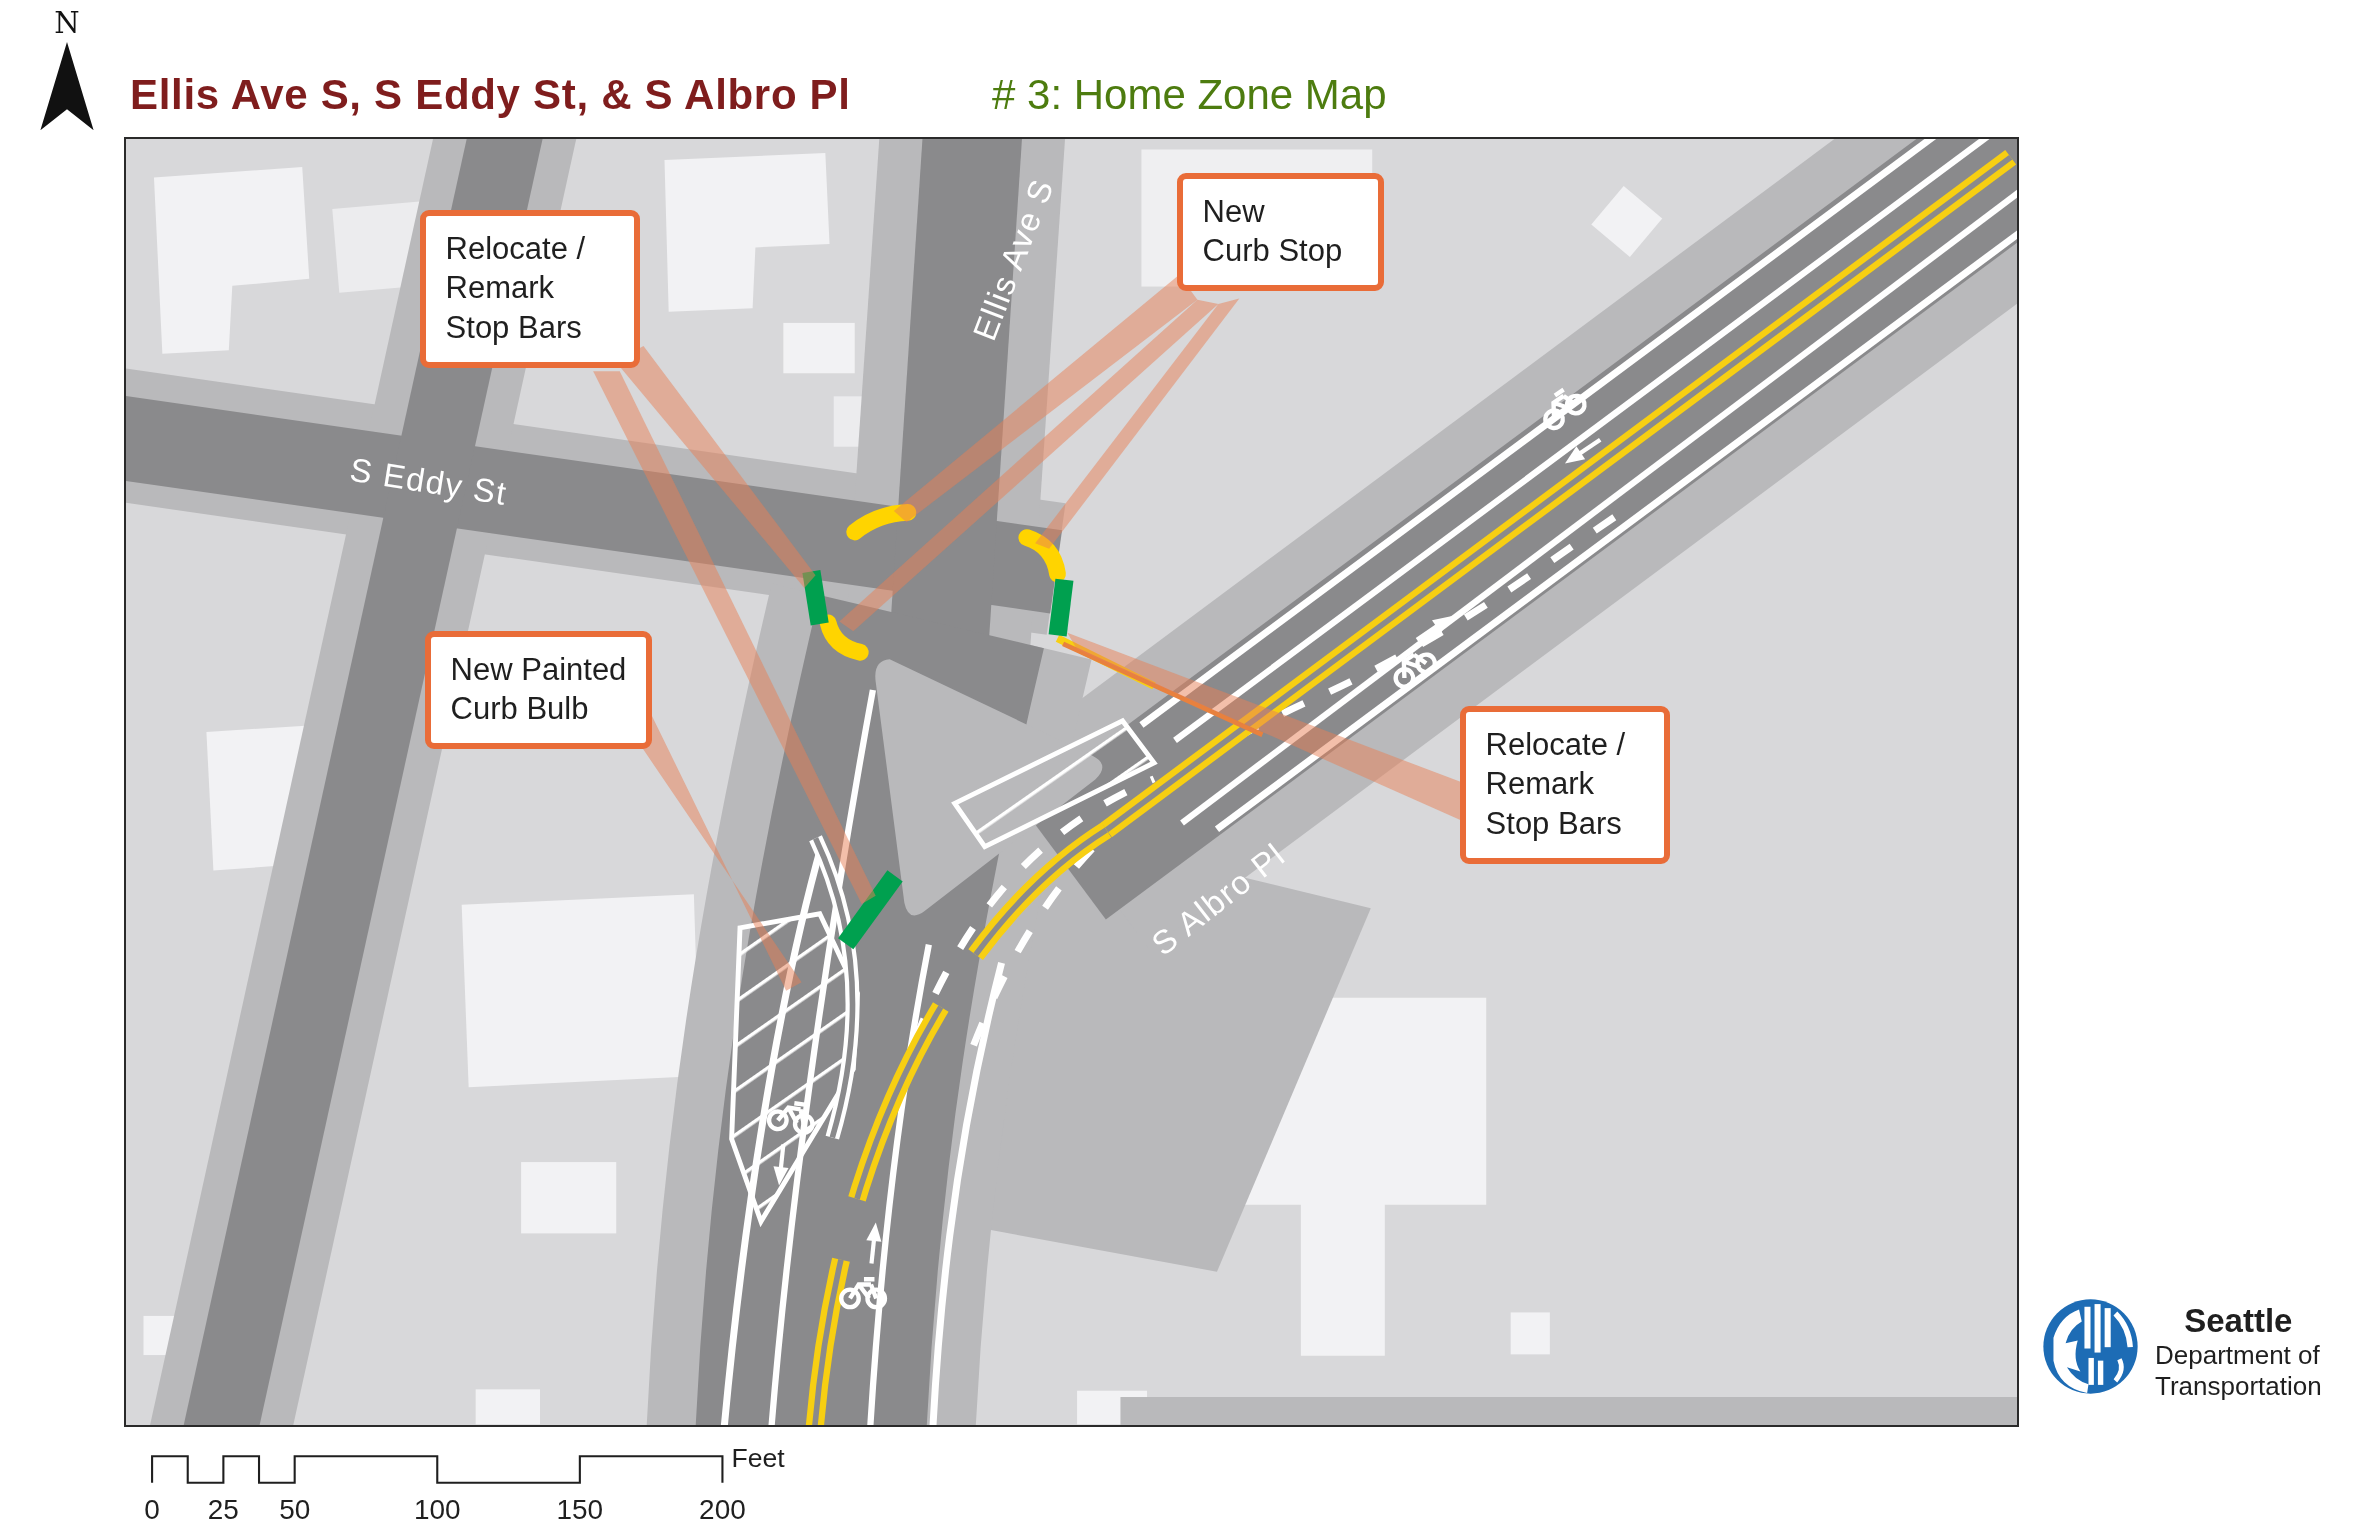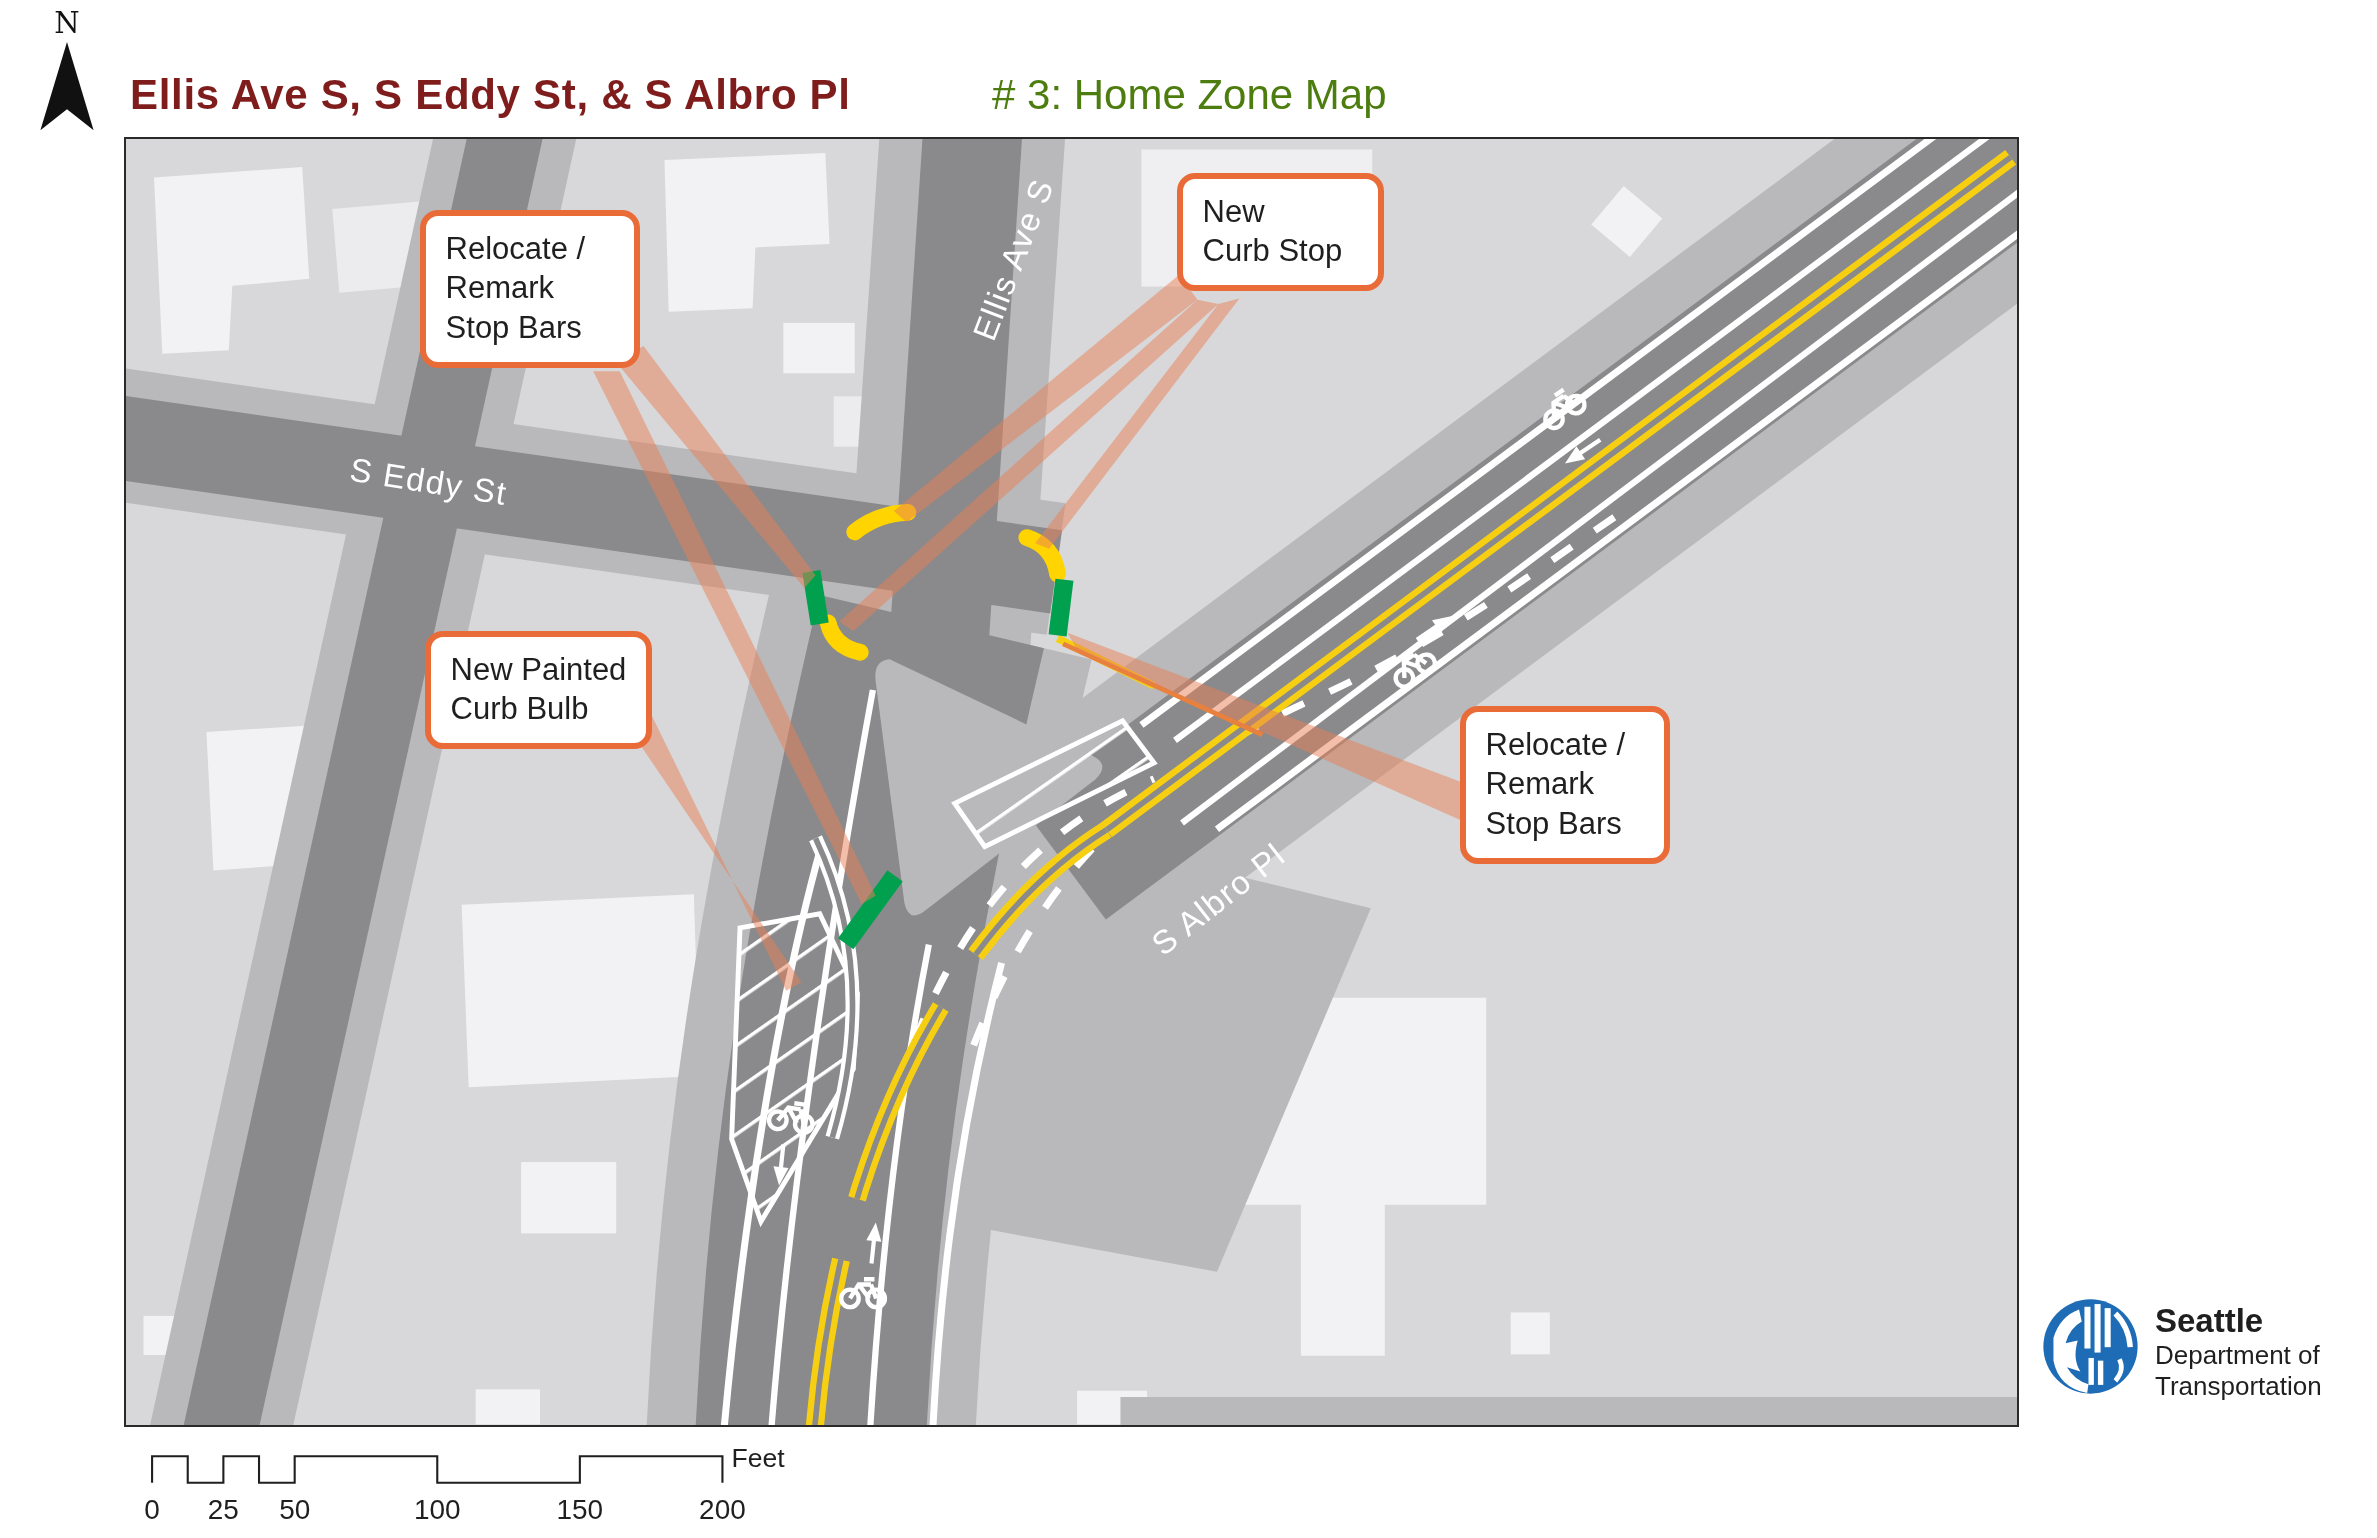--- a/index.html
+++ b/index.html
@@ -11,33 +11,33 @@
   .subtitle{position:absolute;left:992px;top:71px;font-size:42px;font-weight:400;color:#4d7c0f;}
   .compass{position:absolute;left:25px;top:5.6px;width:84px;height:126px;}
   .compass .n{position:absolute;left:50%;top:0;transform:translateX(-50%);font-family:"DejaVu Serif", serif;font-size:29px;color:#111;}
   .compass svg{position:absolute;left:7px;top:36px;}
   #map{
     position:absolute;left:124px;top:137px;width:1895px;height:1290px;
     border:2.1px solid #2a2a2a;box-sizing:border-box;background:#d8d8da;
   }
   #map svg{display:block;width:100%;height:100%;}
   .callout{
-    position:absolute;background:#ffffff;border:6.3px solid #e96c38;border-radius:18px;
+    position:absolute;background:#ffffff;border:6.3px solid #e96c38;border-radius:9px;
     padding:12.6px 19.6px 14px 19.6px;font-size:31px;line-height:1.28;color:#1f1f1f;
     box-sizing:border-box;white-space:nowrap;
   }
   .callout div{pointer-events:none;}
   #callout-sb-west{left:420px;top:210px;min-width:220px;}
   #callout-ncr{left:1177px;top:173px;min-width:207px;}
   #callout-npcb{left:425px;top:631px;min-width:215px;}
   #callout-sb-east{left:1460px;top:706px;min-width:210px;}
   #scalebar{position:absolute;left:143px;top:1449px;width:671px;height:90px;}
   #sdot{position:absolute;left:2040px;top:1296px;width:337px;height:119px;}
   #sdot .logo-text{position:absolute;left:115px;top:5.6px;}
-  #sdot .l1{font-size:33px;font-weight:bold;line-height:1.16;}
+  #sdot .l1{font-size:33px;font-weight:bold;line-height:1.16;text-align:center;}
   #sdot .l2,#sdot .l3{font-size:26px;font-weight:400;line-height:1.2;}
   svg text{font-family:"Liberation Sans", sans-serif;}
 </style>
 </head>
 <body>
 
 <div class="title">Ellis Ave S, S Eddy St, &amp; S Albro Pl</div>
 <div class="subtitle"># 3: Home Zone Map</div>
 
 <div class="compass">

